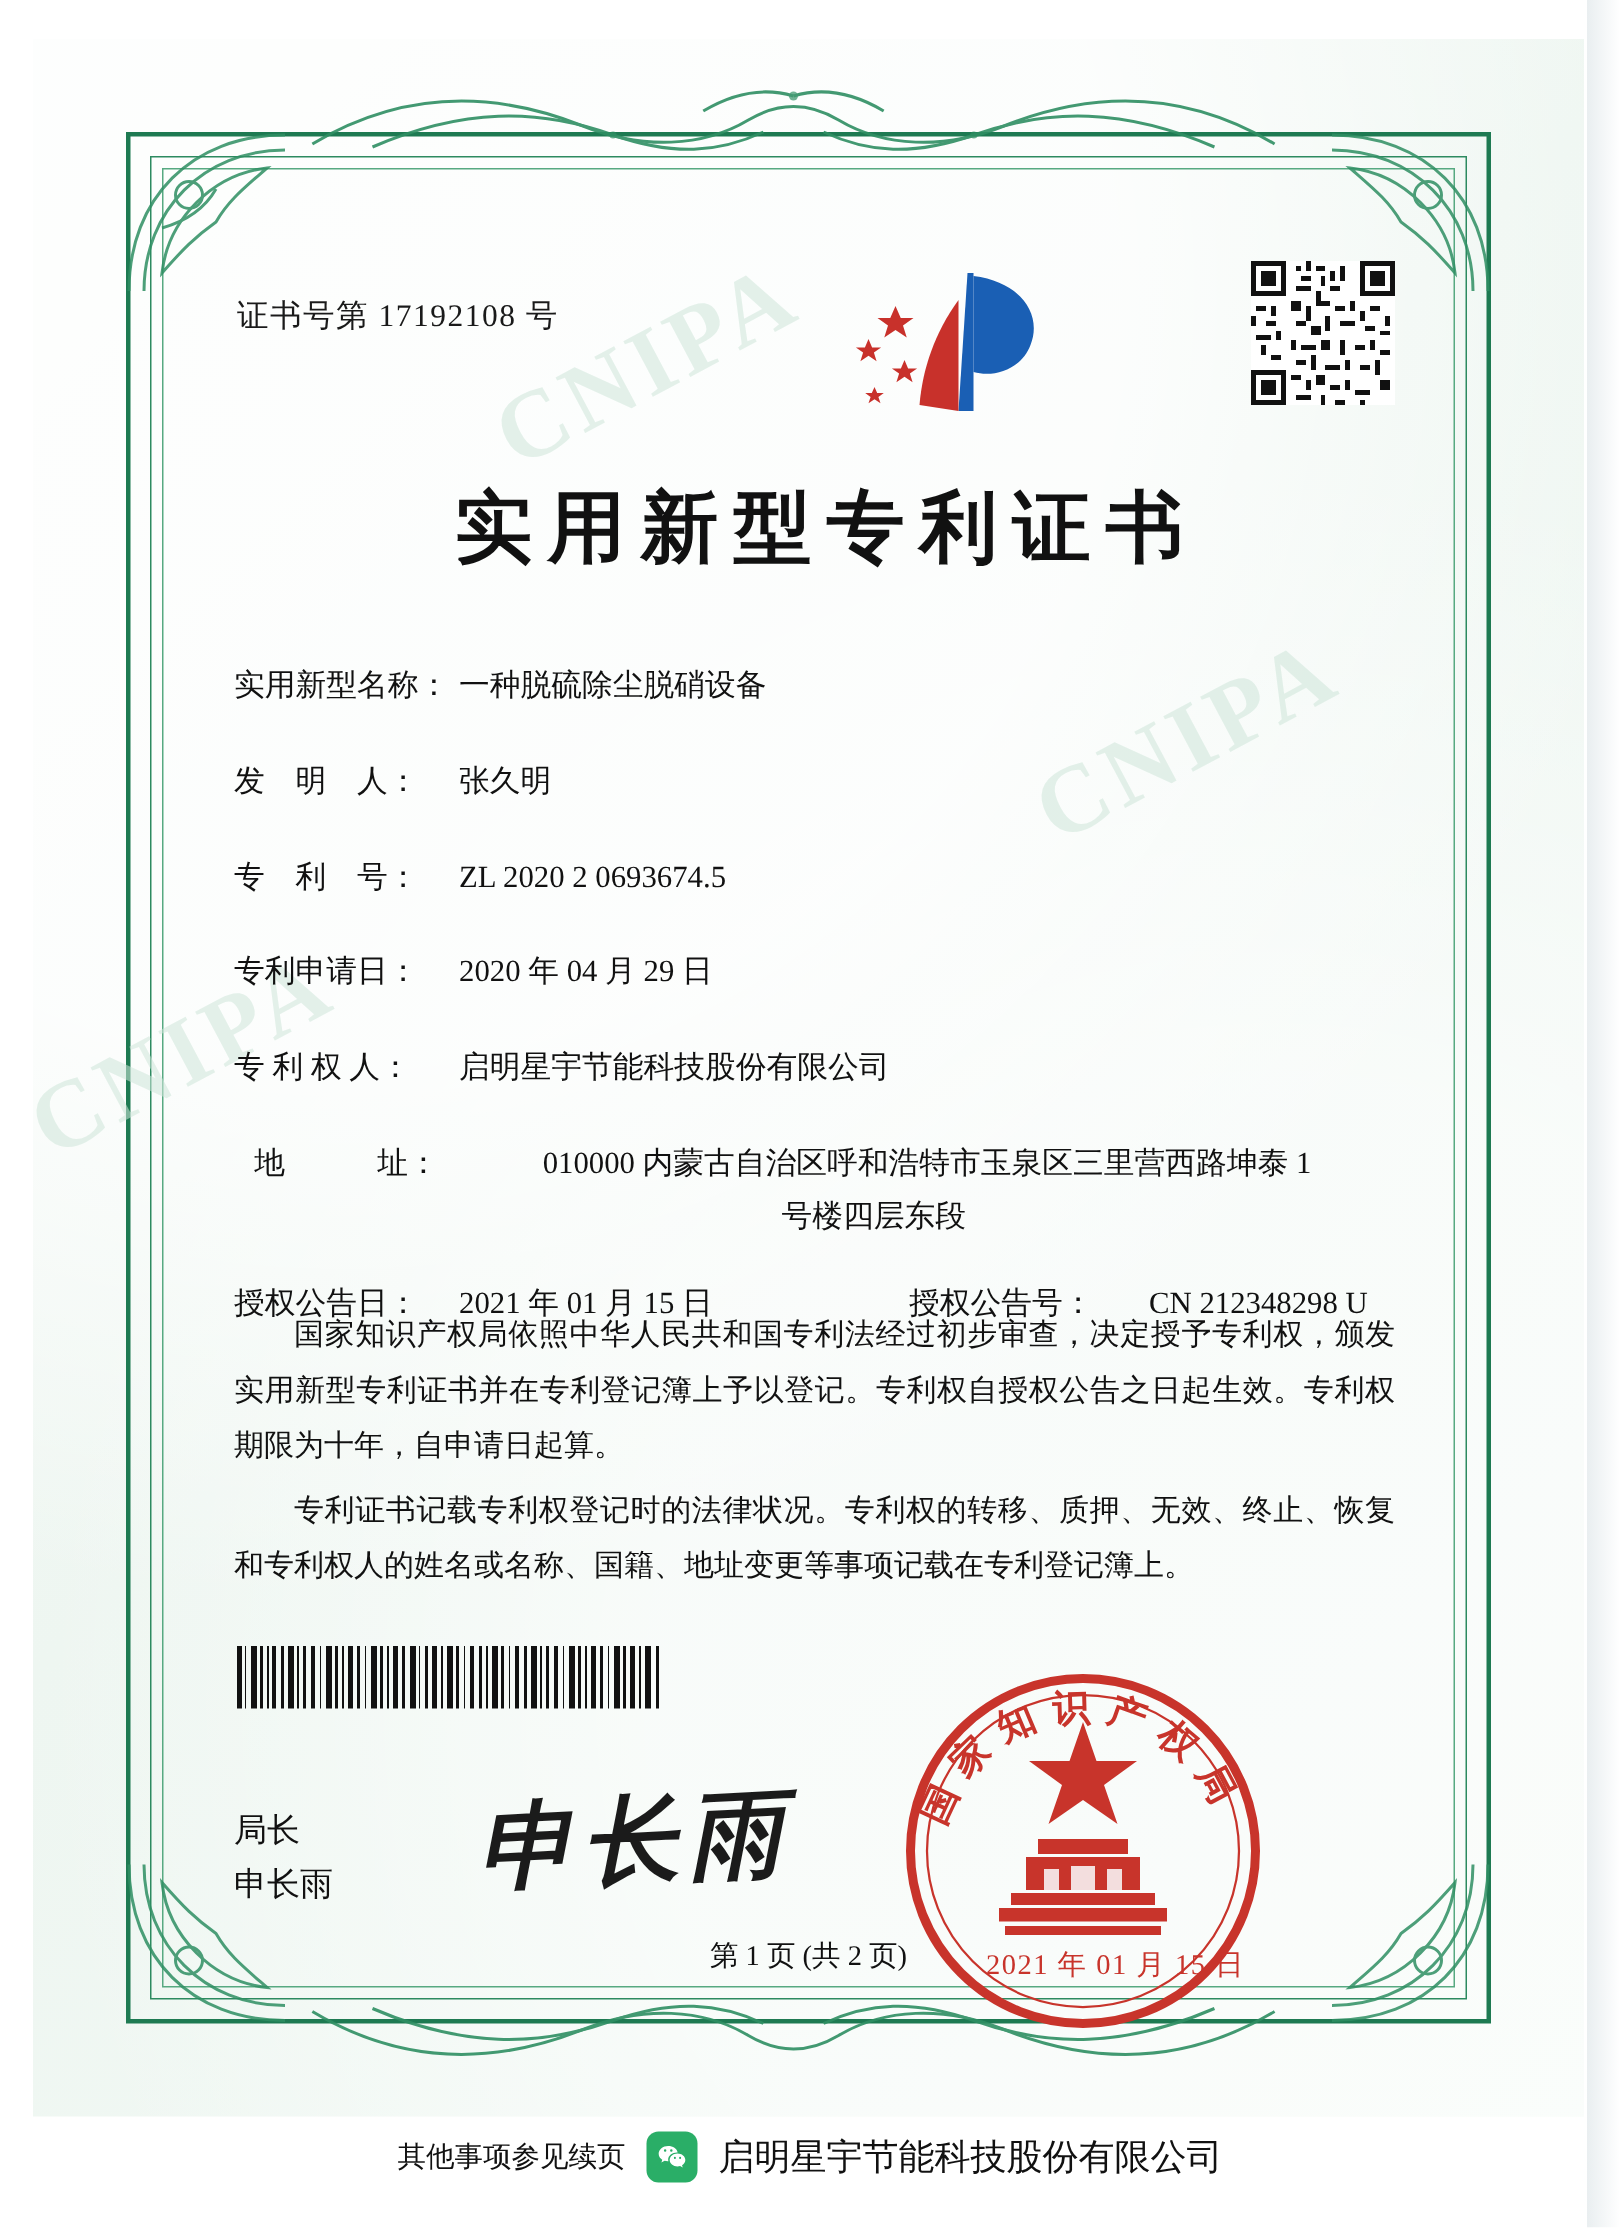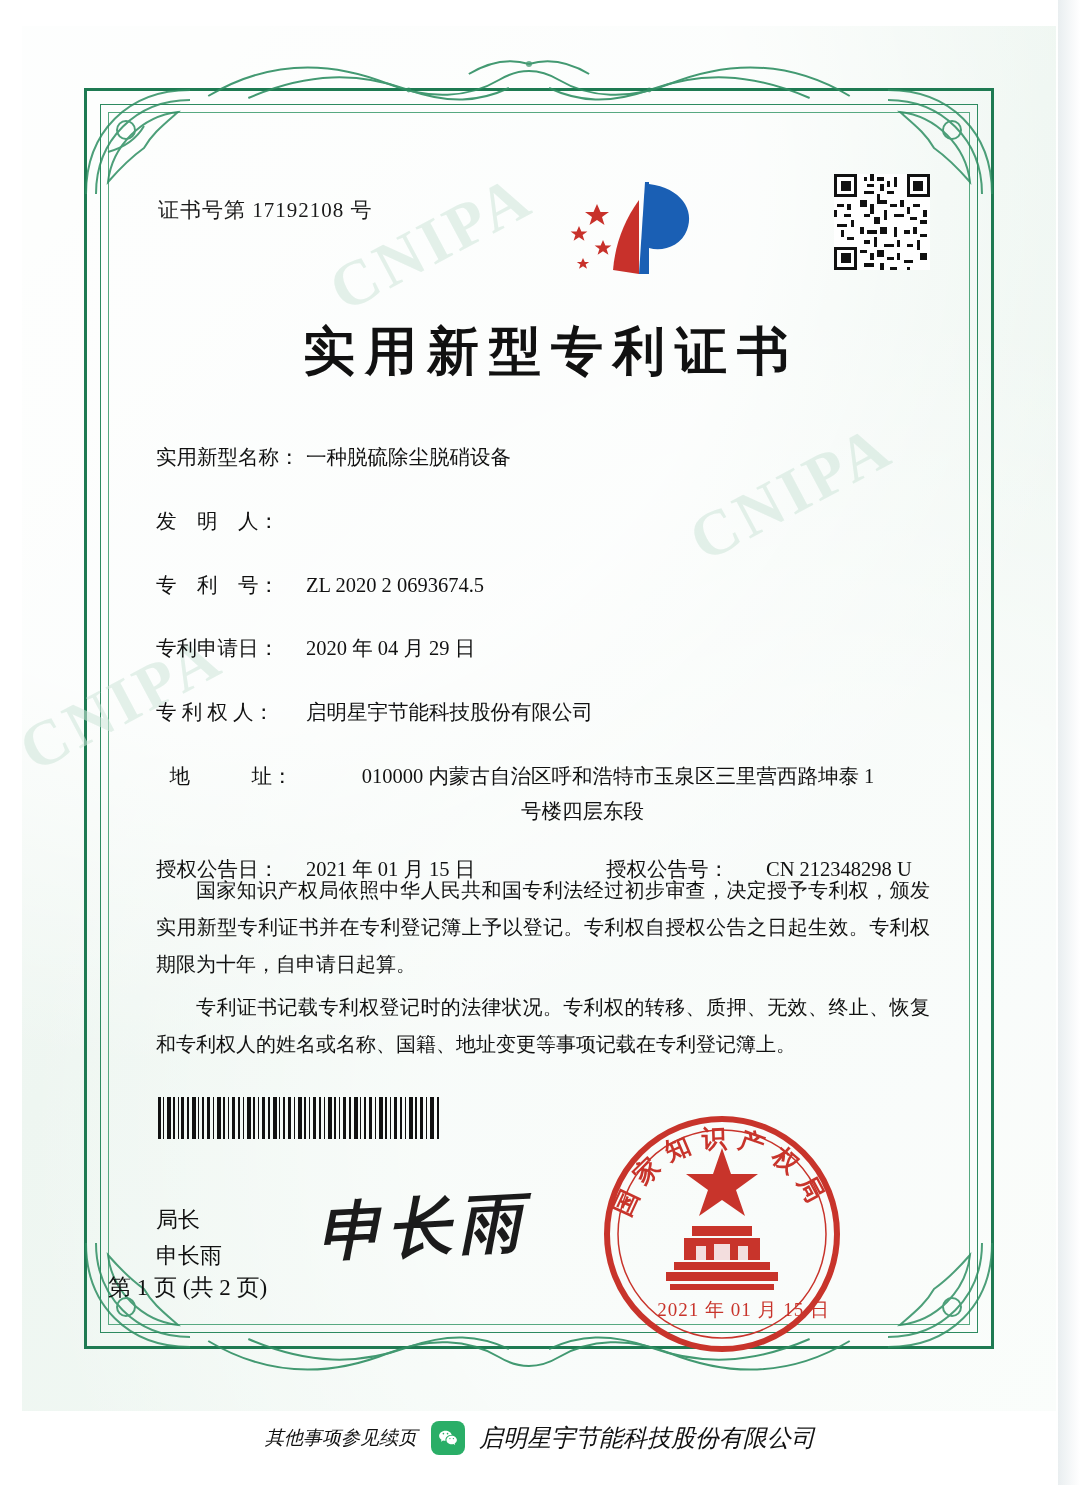--- a/index.html
+++ b/index.html
@@ -105,27 +105,27 @@
     font-family:"Liberation Serif",serif;font-style:italic;font-weight:700;
     transform:rotate(-3deg);letter-spacing:6px;
   }
   .seal{
     position:absolute;right:125px;top:1000px;width:245px;height:245px;
   }
   .seal-date{
     position:absolute;right:140px;top:1185px;font-size:19px;color:#c8342b;letter-spacing:1px;
   }
   .page-no{
-    position:absolute;left:0;right:0;bottom:22px;font-size:23px;color:#111;
+    position:absolute;left:0;right:0;bottom:8px;text-align:center;font-size:19px;color:#111;
   }
 
   
   .footer{
     position:absolute;left:0;right:0;bottom:18px;height:58px;
-    display:flex;align-items:center;justify-content:center;gap:14px;font-style:italic;
+    display:flex;align-items:center;justify-content:center;gap:14px;
   }
   .footer-note{font-size:19px;color:#111;}
   .wx-badge{
     width:34px;height:34px;border-radius:8px;background:#2aae67;
     display:flex;align-items:center;justify-content:center;
   }
   .footer-company{font-size:24px;color:#111;font-weight:400;}
 
   .paper-edge{
     position:absolute;right:0;top:0;width:22px;height:1485px;
@@ -314,20 +314,21 @@
 
     <div class="title">实用新型专利证书</div>
 
     <div class="fields">
       <div class="row">
         <div class="lbl">实用新型名称：</div>
         <div class="val">一种脱硫除尘脱硝设备</div>
       </div>
       <div class="row">
         <div class="lbl">发　明　人：</div>
+        <div class="val">张久明</div>
       </div>
       <div class="row">
         <div class="lbl">专　利　号：</div>
         <div class="val">ZL 2020 2 0693674.5</div>
       </div>
       <div class="row">
         <div class="lbl">专利申请日：</div>
         <div class="val">2020 年 04 月 29 日</div>
       </div>
       <div class="row">

